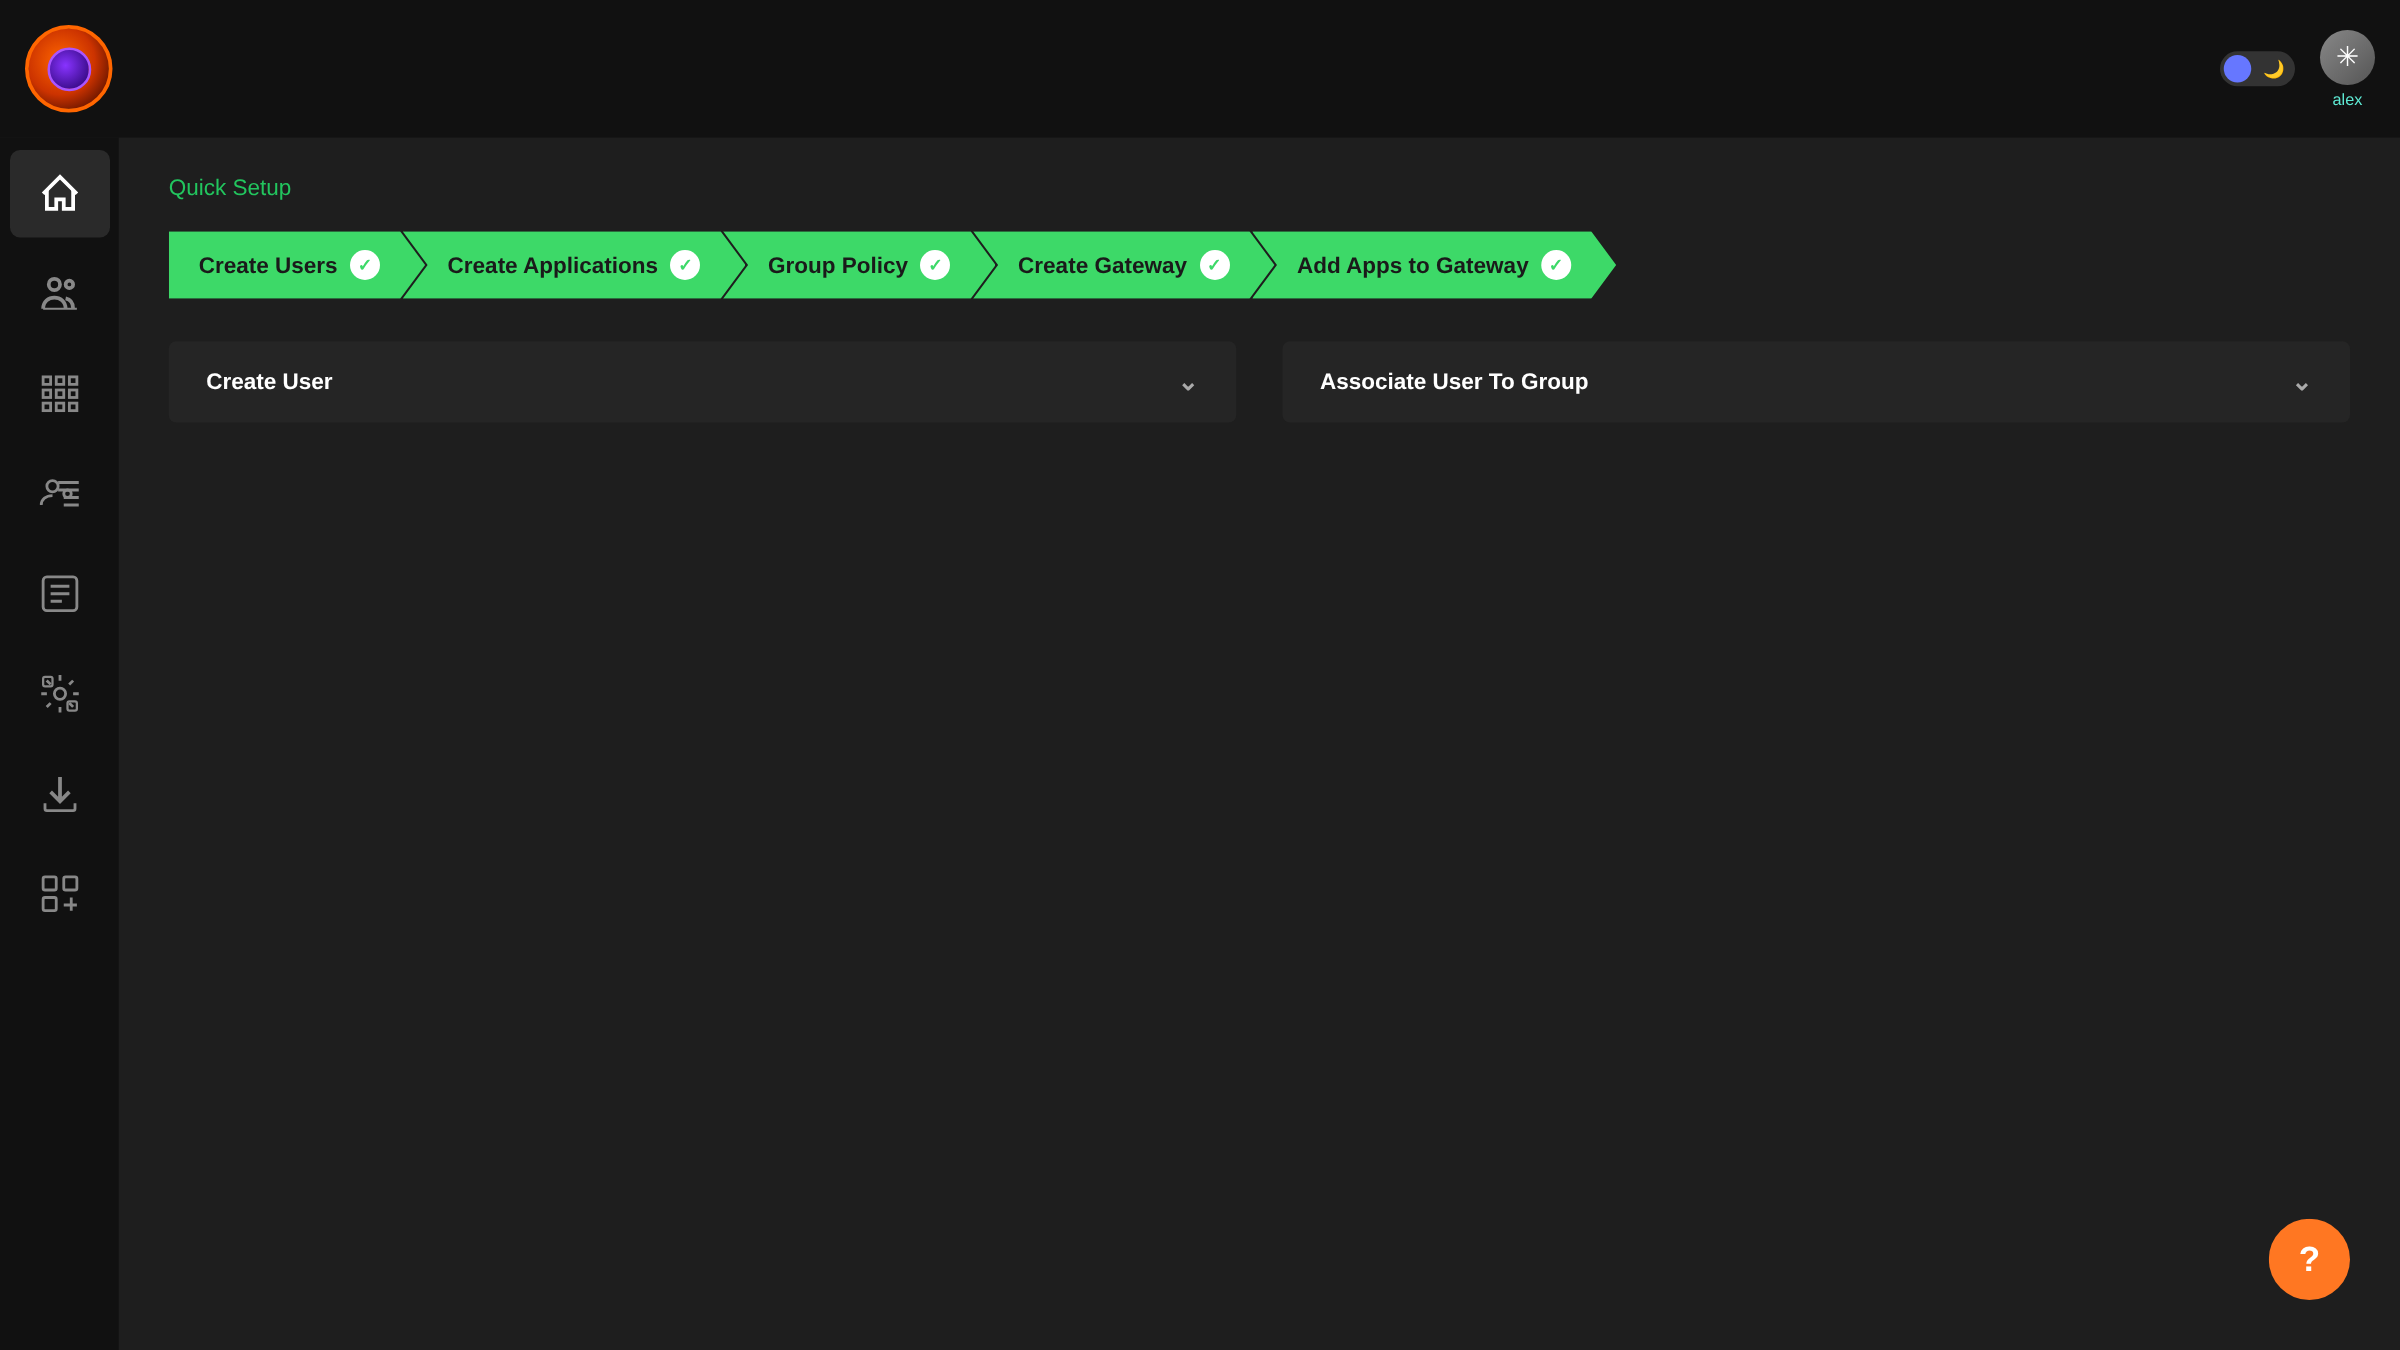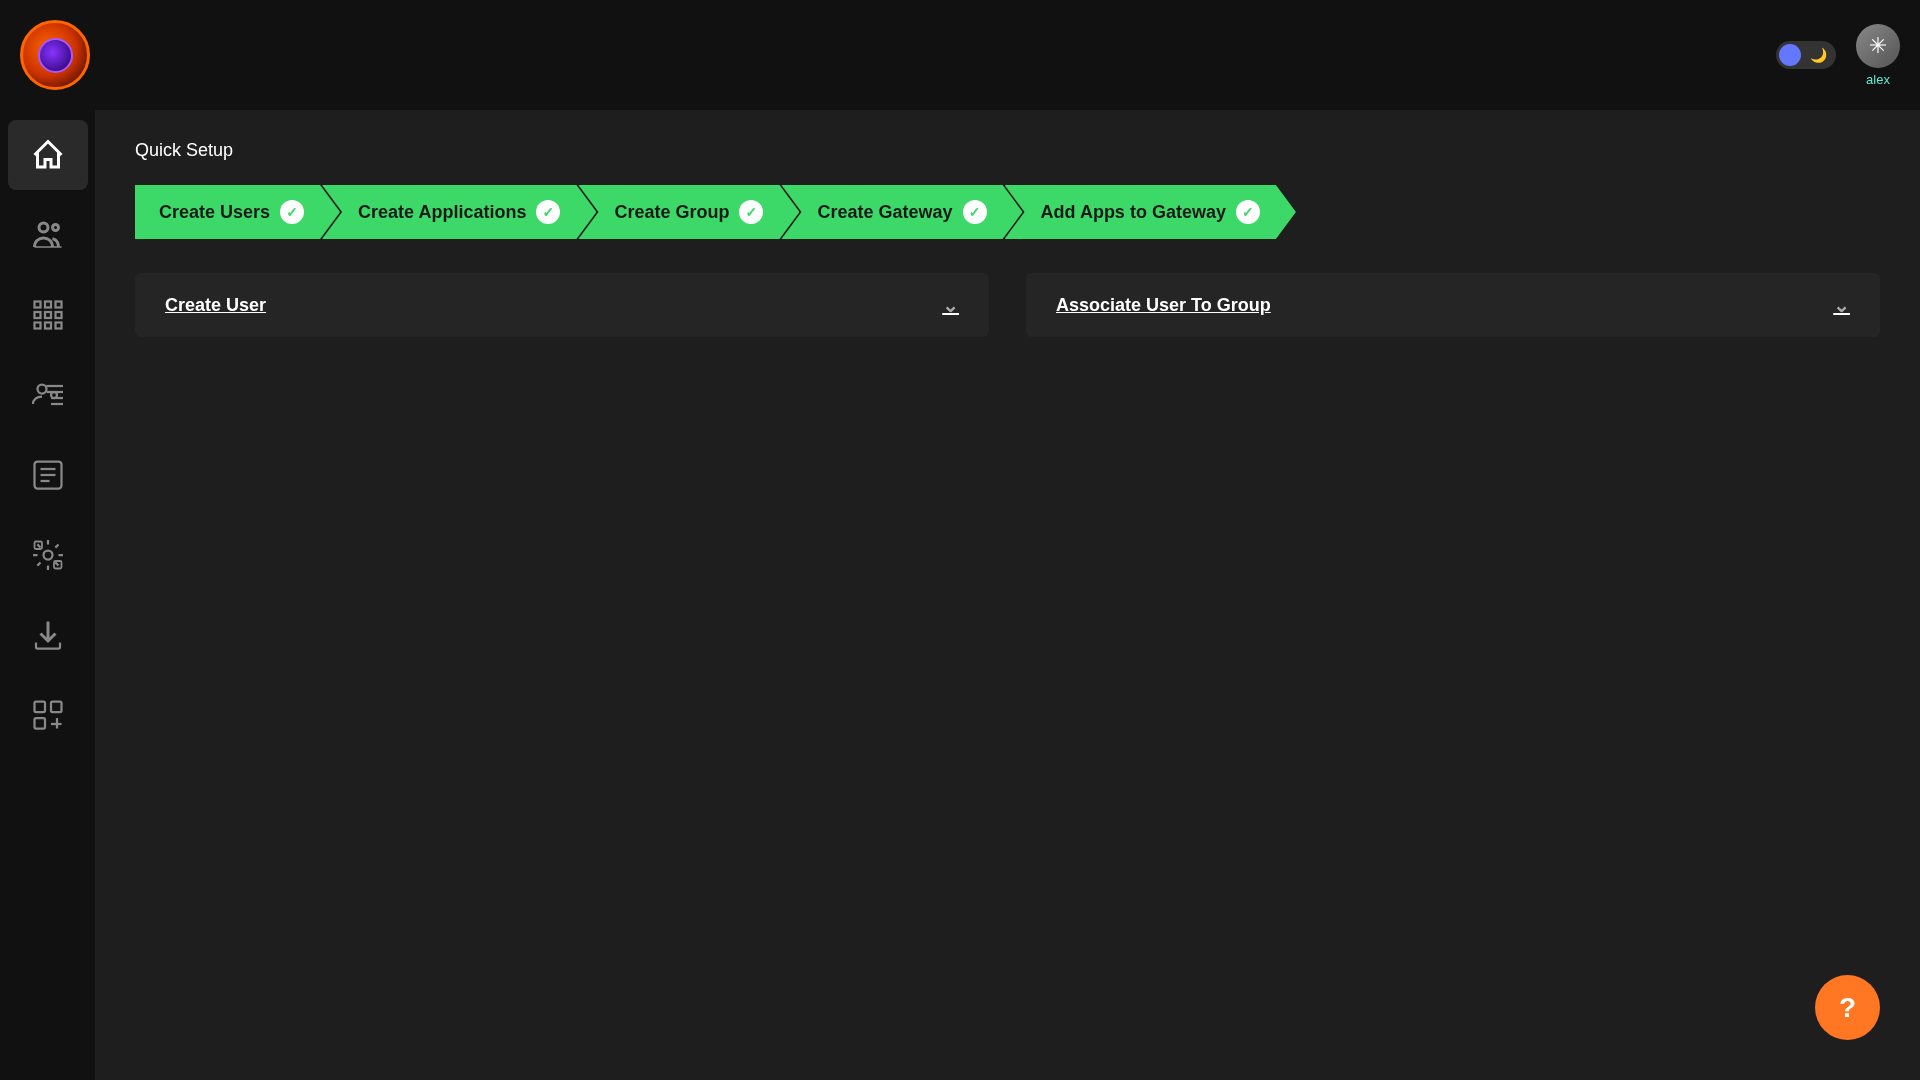--- a/index.html
+++ b/index.html
@@ -139,21 +139,21 @@
     
     .content {
       flex: 1;
       background: #1e1e1e;
       padding: 30px 40px;
       overflow-y: auto;
     }
 
     .quick-setup-title {
       font-size: 18px;
-      color: #ffffff;
+      color: #22c55e;
       margin-bottom: 30px;
     }
 
     
     .steps-container {
       display: flex;
       align-items: center;
       gap: 0;
       margin-bottom: 40px;
     }
@@ -195,21 +195,20 @@
       font-size: 14px;
       font-weight: bold;
       flex-shrink: 0;
     }
 
     
     .accordion-row {
       display: flex;
       gap: 37px;
       margin-top: 10px;
-      text-decoration: underline;
     }
 
     .accordion-panel {
       flex: 1;
       background: #252525;
       border-radius: 6px;
       overflow: hidden;
     }
 
     .accordion-header {
@@ -377,21 +376,21 @@
 
       <div class="step-arrow" style="margin-left:-18px;justify-content:center;">
         <div class="step-body" style="padding-left:36px; padding-right:36px;">
           <span>Create Applications</span>
           <div class="step-check">✓</div>
         </div>
       </div>
 
       <div class="step-arrow" style="margin-left:-18px;">
         <div class="step-body" style="padding-left:36px; padding-right:36px;">
-          <span>Create Group</span>
+          <span>Group Policy</span>
           <div class="step-check">✓</div>
         </div>
       </div>
 
       <div class="step-arrow" style="margin-left:-18px;">
         <div class="step-body" style="padding-left:36px; padding-right:36px;">
           <span>Create Gateway</span>
           <div class="step-check">✓</div>
         </div>
       </div>

